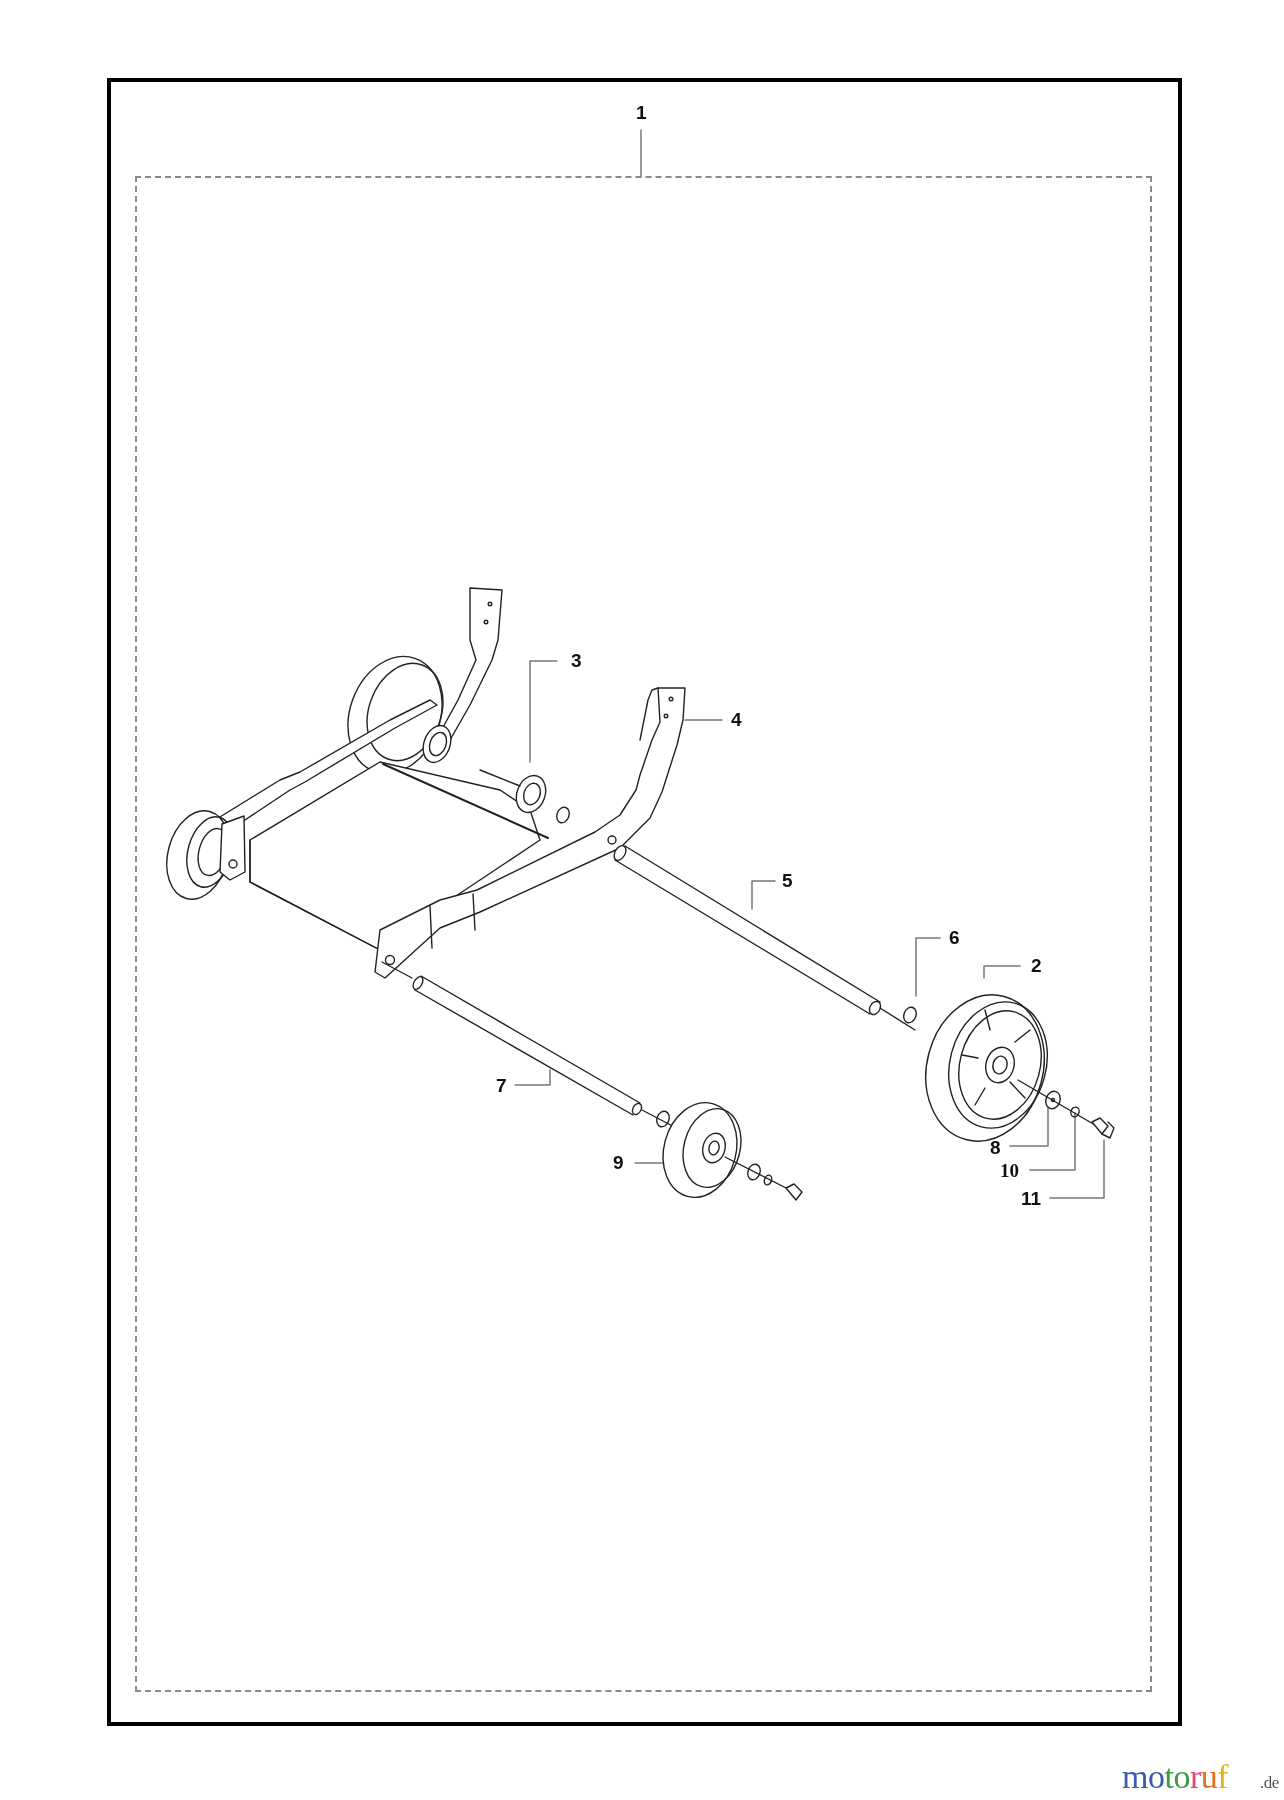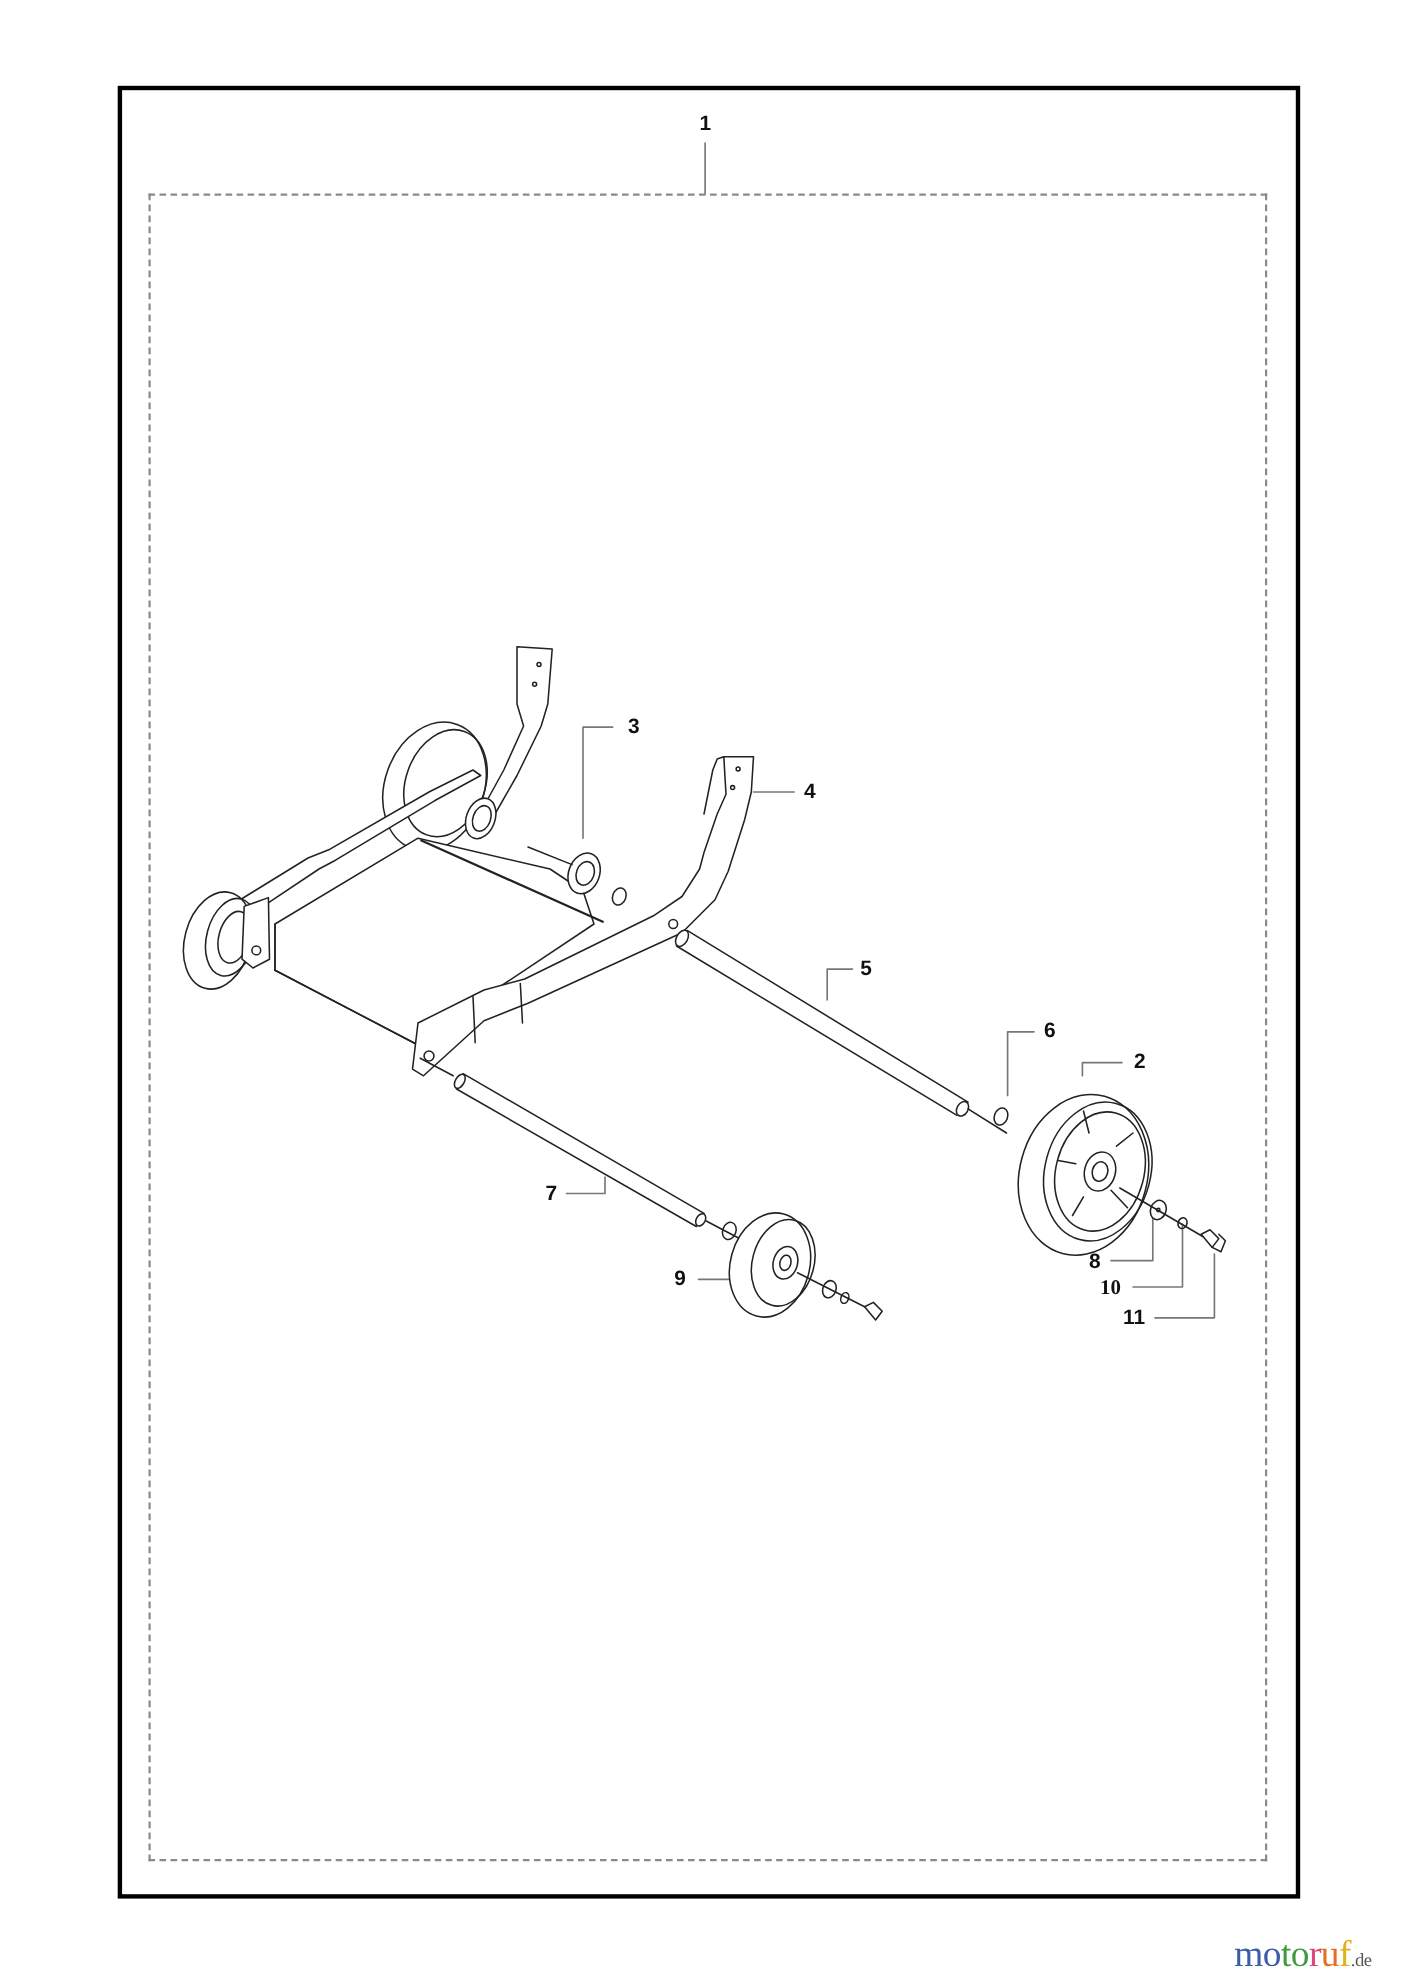--- a/index.html
+++ b/index.html
@@ -2,21 +2,21 @@
 <html><head>
 <meta charset="utf-8">
 <style>
   html, body { margin: 0; padding: 0; background: #ffffff; }
   body { width: 1284px; height: 1800px; position: relative; overflow: hidden; font-family: "Liberation Sans", sans-serif; }
   #frame { position: absolute; left: 107px; top: 78px; width: 1067px; height: 1640px; border: 4px solid #000; box-sizing: content-box; }
   #dashed { position: absolute; left: 135px; top: 176px; width: 1013px; height: 1512px; border: 2px dashed #8a8a8a; }
   svg#drawing { position: absolute; left: 0; top: 0; }
   .callout { position: absolute; font-weight: bold; font-size: 19px; color: #111; line-height: 1; }
   #logo { position: absolute; left: 1122px; top: 1758px; font-family: "Liberation Serif", serif; font-size: 34px; letter-spacing: -0.5px; white-space: nowrap; }
-  #logo .tld { font-size: 17px; color: #555; }
+  #logo .tld { font-size: 17px; color: #555; margin-left: 32px; }
 </style>
 </head>
 <body>
 
 <div id="frame"></div>
 <div id="dashed"></div>
 
 <svg id="drawing" width="1284" height="1800" viewBox="0 0 1284 1800" fill="none" stroke="#222" stroke-width="1.4" stroke-linejoin="round" stroke-linecap="round">
 
   <g stroke="#777" stroke-width="1.5">

